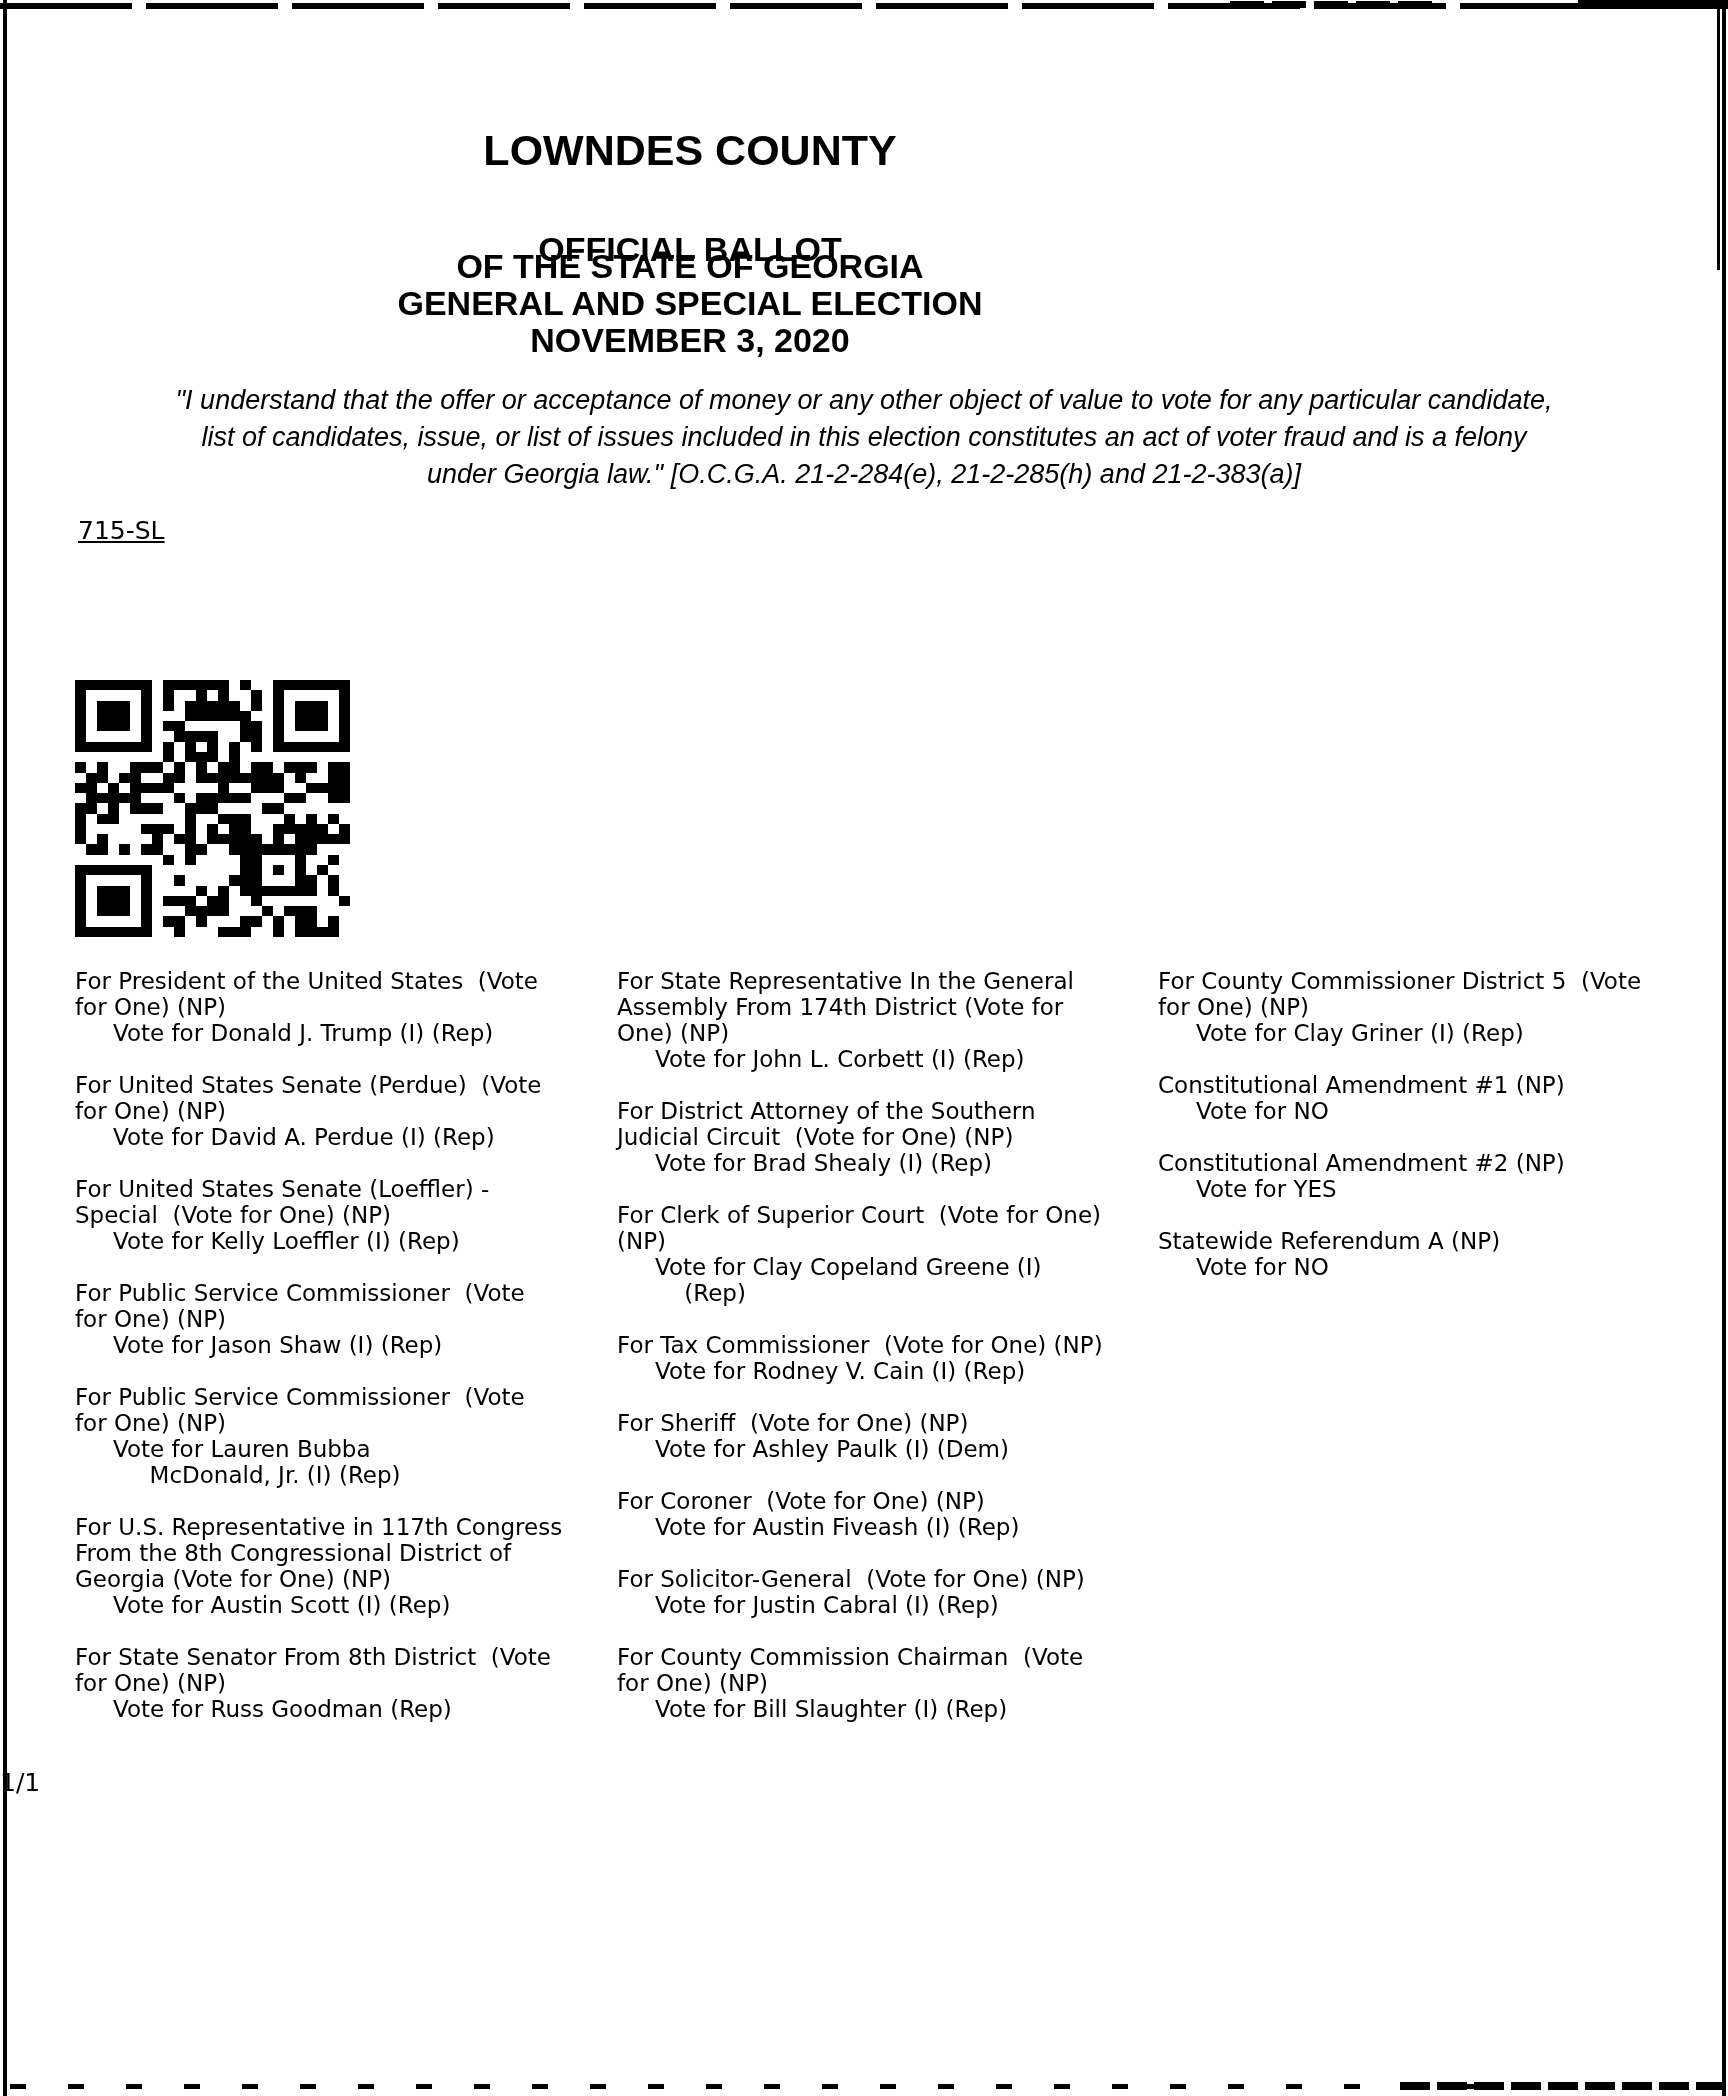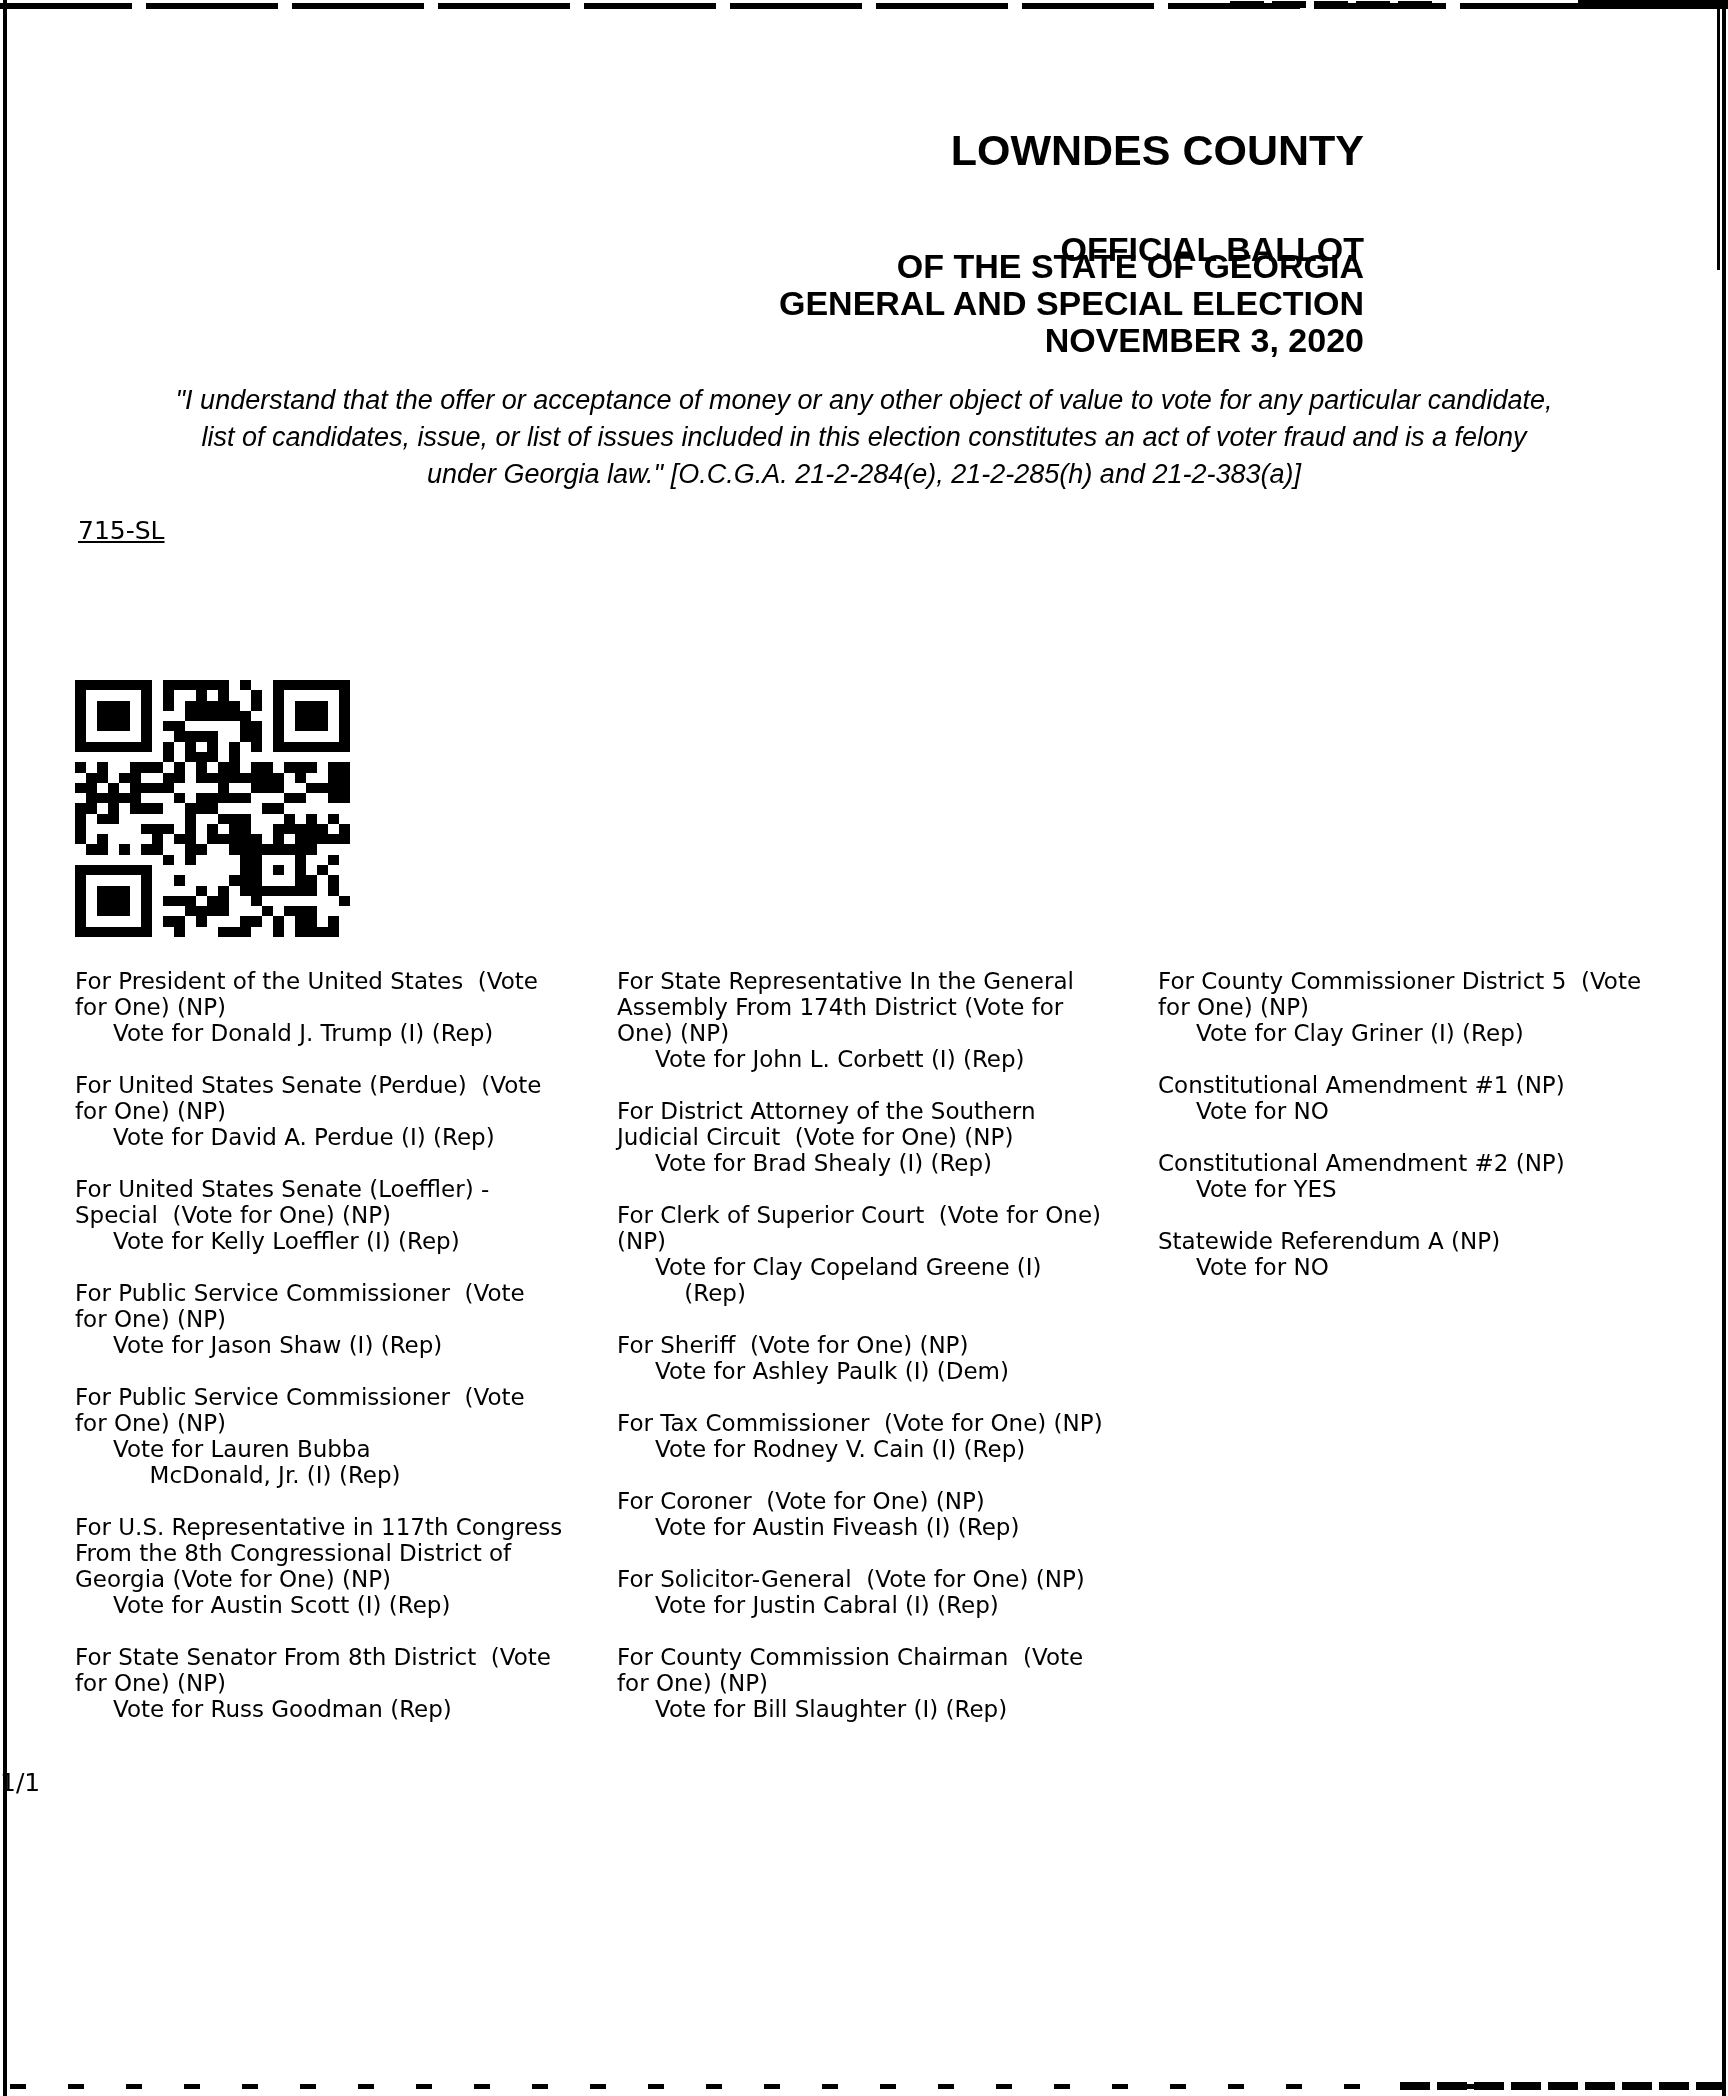--- a/index.html
+++ b/index.html
@@ -25,22 +25,22 @@
     background:none;
     background-image:repeating-linear-gradient(90deg,#000 0 34px,transparent 34px 42px);}
   #marks-bottom{
     left:10px;top:2084px;width:1520px;height:5px;background:none;
     background-image:repeating-linear-gradient(90deg,#000 0 16px,transparent 16px 58px);
   }
   #marks-bottom-right{left:1400px;top:2082px;width:328px;height:8px;background:none;
     background-image:repeating-linear-gradient(90deg,#000 0 30px,transparent 30px 37px);}
 
   
-  .hdr{position:absolute;left:0;width:1364px;text-align:right;
-       font-family:"Liberation Sans",sans-serif;font-weight:bold;}
+  .hdr{position:absolute;left:0;width:1364px;text-align:center;
+       font-family:"Liberation Sans",sans-serif;font-weight:bold;padding-left:8px;}
   #county-title{top:126px;font-size:43px;letter-spacing:0px;}
   #ballot-title{top:196px;font-size:34px;margin-top:34px;}
   #election-block{top:248px;font-size:34px;line-height:37px;}
   #disclaimer{
     position:absolute;left:64px;top:382px;width:1600px;
     text-align:center;
     font-family:"Liberation Sans",sans-serif;
     font-style:italic;font-size:27px;line-height:37px;
     white-space:pre-line;
   }
@@ -476,28 +476,28 @@
 Judicial Circuit  (Vote for One) (NP)</div>
         <div class="vote-line">Vote for Brad Shealy (I) (Rep)</div>
       </div>
       <div class="contest">
         <div class="contest-title">For Clerk of Superior Court  (Vote for One)
 (NP)</div>
         <div class="vote-line">Vote for Clay Copeland Greene (I)
     (Rep)</div>
       </div>
       <div class="contest">
+        <div class="contest-title">For Tax Commissioner  (Vote for One) (NP)</div>
+        <div class="vote-line">Vote for Rodney V. Cain (I) (Rep)</div>
+      </div>
+      <div class="contest">
         <div class="contest-title">For Sheriff  (Vote for One) (NP)</div>
         <div class="vote-line">Vote for Ashley Paulk (I) (Dem)</div>
       </div>
       <div class="contest">
-        <div class="contest-title">For Tax Commissioner  (Vote for One) (NP)</div>
-        <div class="vote-line">Vote for Rodney V. Cain (I) (Rep)</div>
-      </div>
-      <div class="contest">
         <div class="contest-title">For Coroner  (Vote for One) (NP)</div>
         <div class="vote-line">Vote for Austin Fiveash (I) (Rep)</div>
       </div>
       <div class="contest">
         <div class="contest-title">For Solicitor-General  (Vote for One) (NP)</div>
         <div class="vote-line">Vote for Justin Cabral (I) (Rep)</div>
       </div>
       <div class="contest">
         <div class="contest-title">For County Commission Chairman  (Vote
 for One) (NP)</div>

